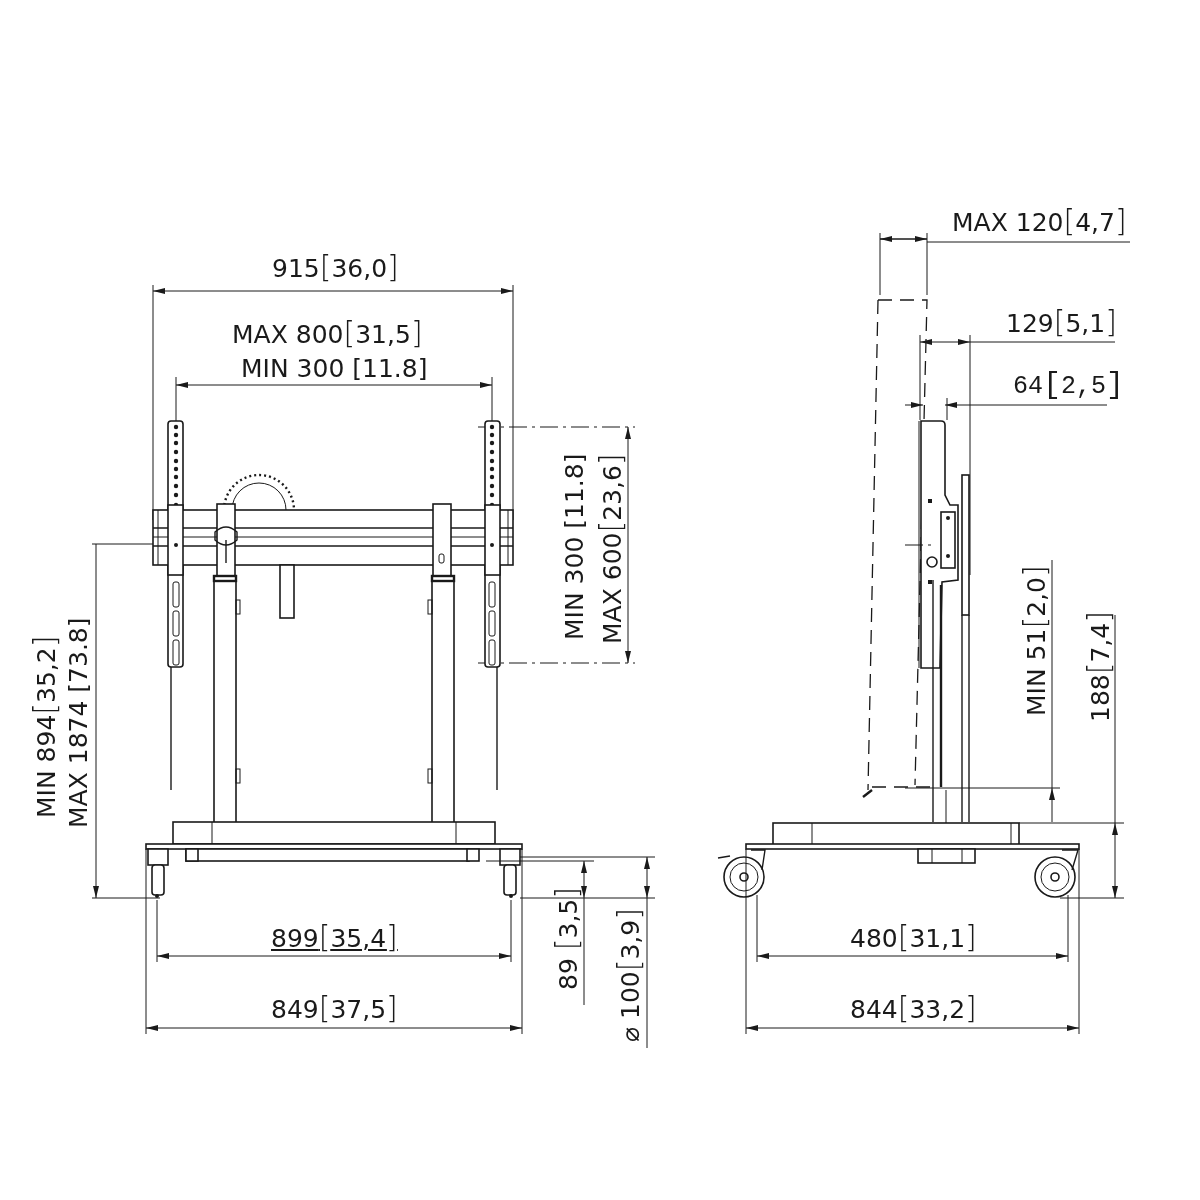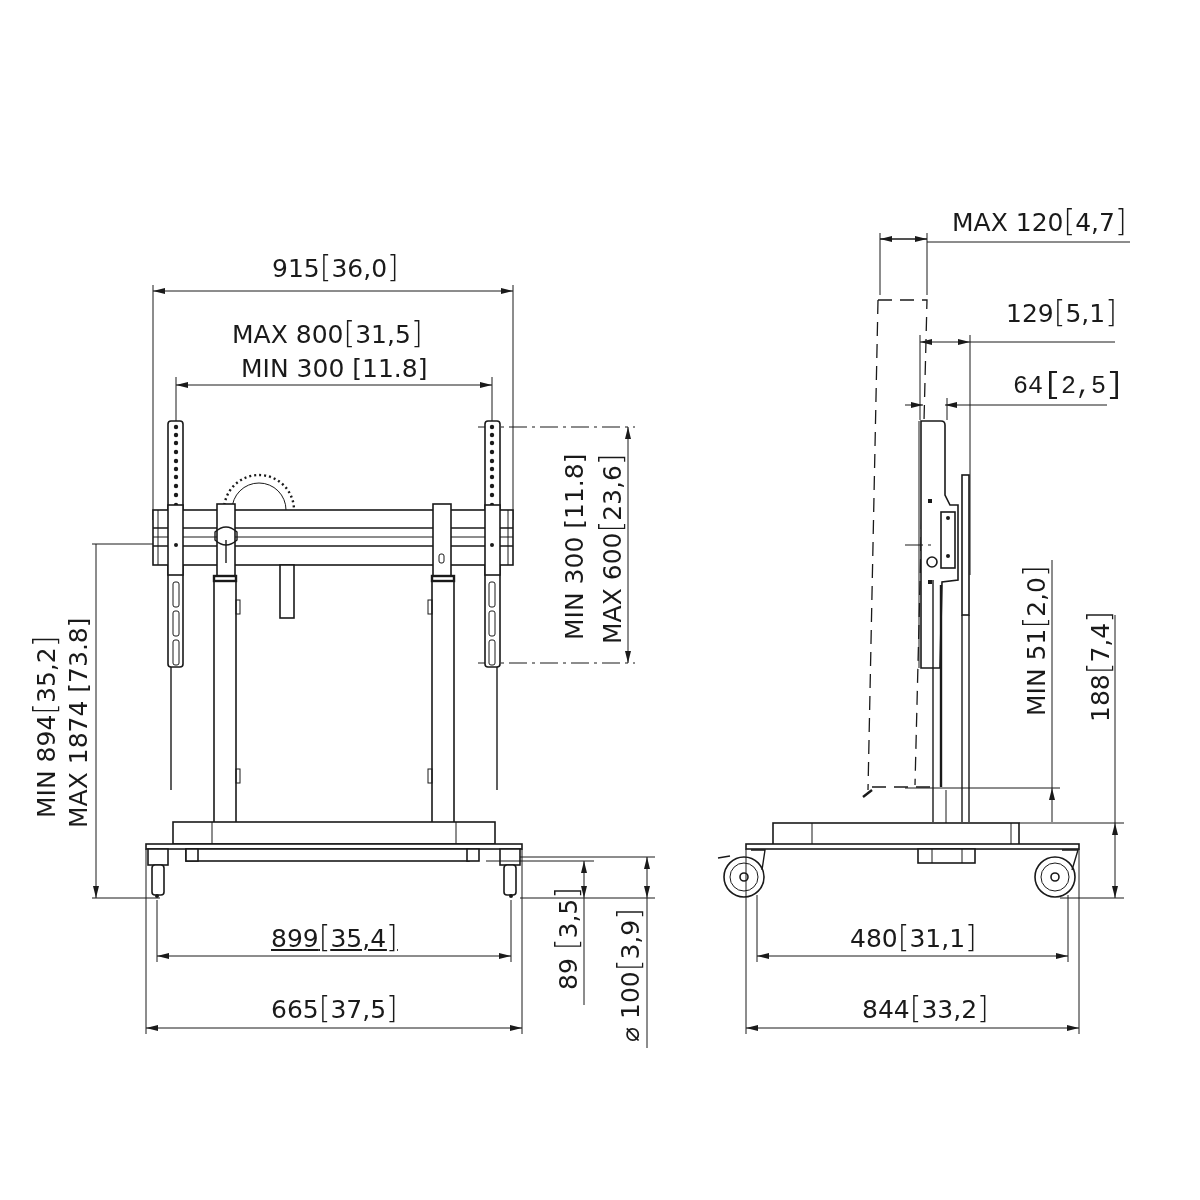--- a/index.html
+++ b/index.html
@@ -300,43 +300,43 @@
   <span>MIN</span> <span>894</span><span class="br">[</span><span>35,2</span><span class="br">]</span>
 </div>
 <div class="lbl rot" style="left:66px;top:828px;">
   <span>MAX</span> <span>1874</span> [<span>73.8</span>]
 </div>
 
 <div class="lbl" style="left:271px;top:922px;text-decoration:underline;">
   <span>899</span><span class="br">[</span><span>35,4</span><span class="br">]</span>
 </div>
 <div class="lbl" style="left:271px;top:993px;">
-  <span>665</span><span class="br">[</span><span>37,5</span><span class="br">]</span>
+  <span>849</span><span class="br">[</span><span>37,5</span><span class="br">]</span>
 </div>
 
 <div class="lbl rot" style="left:552px;top:990px;">
   <span>89</span> <span class="br">[</span><span>3,5</span><span class="br">]</span>
 </div>
 <div class="lbl rot" style="left:614px;top:1042px;">
   <span>⌀</span> <span>100</span><span class="br">[</span><span>3,9</span><span class="br">]</span>
 </div>
 
 <div class="lbl" style="left:952px;top:206px;">
   <span>MAX</span> <span>120</span><span class="br">[</span><span>4,7</span><span class="br">]</span>
 </div>
-<div class="lbl" style="left:1006px;top:297px;text-align:center;">
+<div class="lbl" style="left:1006px;top:307px;text-align:center;">
   <span>129</span><span class="br">[</span><span>5,1</span><span class="br">]</span>
 </div>
 <div class="lbl" style="left:1013px;top:370px;font-family:Liberation Mono, monospace;">
   <span>64</span><span class="br">[</span><span>2,5</span><span class="br">]</span>
 </div>
 <div class="lbl rot" style="left:1020px;top:716px;">
   <span>MIN</span> <span>51</span><span class="br">[</span><span>2,0</span><span class="br">]</span>
 </div>
 <div class="lbl rot" style="left:1084px;top:722px;">
   <span>188</span><span class="br">[</span><span>7,4</span><span class="br">]</span>
 </div>
 <div class="lbl" style="left:850px;top:922px;">
   <span>480</span><span class="br">[</span><span>31,1</span><span class="br">]</span>
 </div>
-<div class="lbl" style="left:850px;top:993px;margin-left:12px;">
+<div class="lbl" style="left:850px;top:993px;">
   <span>844</span><span class="br">[</span><span>33,2</span><span class="br">]</span>
 </div>
 
 </body></html>

